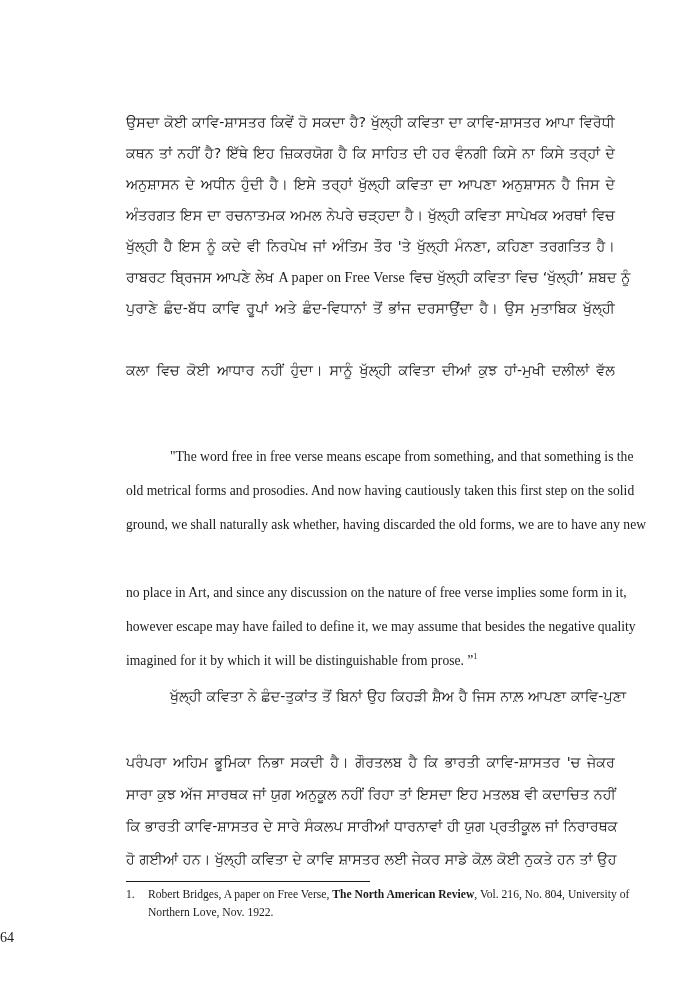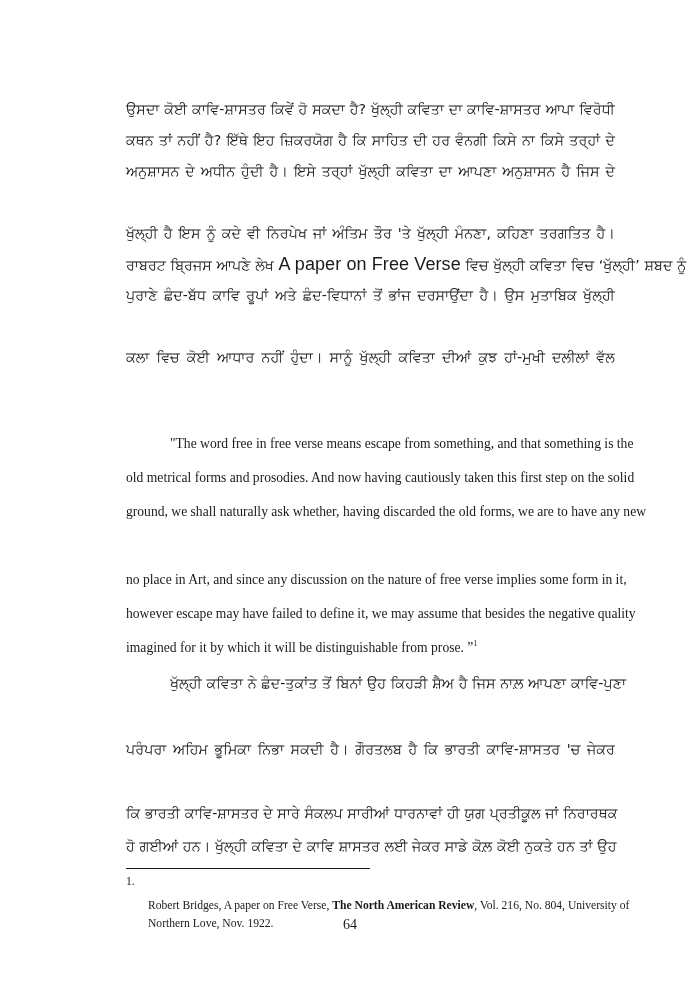--- a/index.html
+++ b/index.html
@@ -9,21 +9,21 @@
     }
     body {
       width: 700px;
       height: 991px;
       position: relative;
       overflow: hidden;
       color: #1a1a1a;
     }
     .page {
       position: absolute;
-      left: 0; top: 3px;
+      left: 0; top: 16px;
       width: 700px;
       height: 850px;
       background: #ffffff;
     }
     .line {
       position: absolute;
       left: 126px;
       width: 489px;
       white-space: nowrap;
       overflow: visible;
@@ -35,22 +35,22 @@
       font-size: 14.2px;
       line-height: 20px;
       letter-spacing: 0.1px;
     }
     .en {
       font-family: "Liberation Serif", serif;
       font-size: 13.6px;
       line-height: 18px;
     }
     .inline-en {
-      font-family: Liberation Sans, sans-serif;
-      font-size: 18px;
+      font-family: Liberation Serif, serif;
+      font-size: 14px;
     }
     .last {
       text-align-last: left;
     }
     .indent {
       left: 170px;
       width: 445px;
     }
     .fn-rule {
       position: absolute;
@@ -69,66 +69,67 @@
     }
     .fn-num {
       left: 126px;
       top: 872px;
     }
     .fn-text {
       left: 148px;
       width: 467px;
       text-align: justify;
       text-align-last: justify;
-      margin-top: 24px;
     }
     .fn-text.l1 { top: 872px; }
     .fn-text.l2 { top: 890px; text-align-last: left; }
     .page-num {
       position: absolute;
       left: 0;
       width: 700px;
       top: 914px;
-      text-align: center;
+      text-align: left;
       font-family: "Liberation Serif", serif;
       font-size: 14px;
     }
     sup {
       font-size: 8px;
       vertical-align: super;
       line-height: 0;
     }
     b { font-weight: bold; }
   </style>
 </head>
 <body>
 
 <div class="page">
 
   <div class="line pa" style="top:96px">ਉਸਦਾ ਕੋਈ ਕਾਵਿ-ਸ਼ਾਸਤਰ ਕਿਵੇਂ ਹੋ ਸਕਦਾ ਹੈ? ਖੁੱਲ੍ਹੀ ਕਵਿਤਾ ਦਾ ਕਾਵਿ-ਸ਼ਾਸਤਰ ਆਪਾ ਵਿਰੋਧੀ</div>
   <div class="line pa" style="top:127px">ਕਥਨ ਤਾਂ ਨਹੀਂ ਹੈ? ਇੱਥੇ ਇਹ ਜ਼ਿਕਰਯੋਗ ਹੈ ਕਿ ਸਾਹਿਤ ਦੀ ਹਰ ਵੰਨਗੀ ਕਿਸੇ ਨਾ ਕਿਸੇ ਤਰ੍ਹਾਂ ਦੇ</div>
   <div class="line pa" style="top:158px">ਅਨੁਸ਼ਾਸਨ ਦੇ ਅਧੀਨ ਹੁੰਦੀ ਹੈ। ਇਸੇ ਤਰ੍ਹਾਂ ਖੁੱਲ੍ਹੀ ਕਵਿਤਾ ਦਾ ਆਪਣਾ ਅਨੁਸ਼ਾਸਨ ਹੈ ਜਿਸ ਦੇ</div>
+  <div class="line pa" style="top:189px">ਅੰਤਰਗਤ ਇਸ ਦਾ ਰਚਨਾਤਮਕ ਅਮਲ ਨੇਪਰੇ ਚੜ੍ਹਦਾ ਹੈ। ਖੁੱਲ੍ਹੀ ਕਵਿਤਾ ਸਾਪੇਖਕ ਅਰਥਾਂ ਵਿਚ</div>
   <div class="line pa" style="top:220px">ਖੁੱਲ੍ਹੀ ਹੈ ਇਸ ਨੂੰ ਕਦੇ ਵੀ ਨਿਰਪੇਖ ਜਾਂ ਅੰਤਿਮ ਤੌਰ 'ਤੇ ਖੁੱਲ੍ਹੀ ਮੰਨਣਾ, ਕਹਿਣਾ ਤਰਗਤਿਤ ਹੈ।</div>
   <div class="line pa" style="top:251px">
     <span>ਰਾਬਰਟ ਬ੍ਰਿਜਸ ਆਪਣੇ ਲੇਖ </span><span class="inline-en">A paper on Free Verse</span><span> ਵਿਚ ਖੁੱਲ੍ਹੀ ਕਵਿਤਾ ਵਿਚ ‘ਖੁੱਲ੍ਹੀ’ ਸ਼ਬਦ ਨੂੰ</span>
   </div>
   <div class="line pa" style="top:282px">ਪੁਰਾਣੇ ਛੰਦ-ਬੱਧ ਕਾਵਿ ਰੂਪਾਂ ਅਤੇ ਛੰਦ-ਵਿਧਾਨਾਂ ਤੋਂ ਭਾਂਜ ਦਰਸਾਉਂਦਾ ਹੈ। ਉਸ ਮੁਤਾਬਿਕ ਖੁੱਲ੍ਹੀ</div>
   <div class="line pa" style="top:344px">ਕਲਾ ਵਿਚ ਕੋਈ ਆਧਾਰ ਨਹੀਂ ਹੁੰਦਾ। ਸਾਨੂੰ ਖੁੱਲ੍ਹੀ ਕਵਿਤਾ ਦੀਆਂ ਕੁਝ ਹਾਂ-ਮੁਖੀ ਦਲੀਲਾਂ ਵੱਲ</div>
 
   <div class="line en indent" style="top:432px">"The word free in free verse means escape from something, and that something is the</div>
   <div class="line en" style="top:466px">old metrical forms and prosodies. And now having cautiously taken this first step on the solid</div>
   <div class="line en" style="top:500px">ground, we shall naturally ask whether, having discarded the old forms, we are to have any new</div>
   <div class="line en" style="top:568px">no place in Art, and since any discussion on the nature of free verse implies some form in it,</div>
   <div class="line en" style="top:602px">however escape may have failed to define it, we may assume that besides the negative quality</div>
   <div class="line en last" style="top:636px">
     <span>imagined for it by which it will be distinguishable from prose. ”</span><sup>1</sup>
   </div>
 
   <div class="line pa indent" style="top:670px">ਖੁੱਲ੍ਹੀ ਕਵਿਤਾ ਨੇ ਛੰਦ-ਤੁਕਾਂਤ ਤੋਂ ਬਿਨਾਂ ਉਹ ਕਿਹੜੀ ਸ਼ੈਅ ਹੈ ਜਿਸ ਨਾਲ਼ ਆਪਣਾ ਕਾਵਿ-ਪੁਣਾ</div>
   <div class="line pa" style="top:736px">ਪਰੰਪਰਾ ਅਹਿਮ ਭੂਮਿਕਾ ਨਿਭਾ ਸਕਦੀ ਹੈ। ਗੌਰਤਲਬ ਹੈ ਕਿ ਭਾਰਤੀ ਕਾਵਿ-ਸ਼ਾਸਤਰ 'ਚ ਜੇਕਰ</div>
+  <div class="line pa" style="top:768px">ਸਾਰਾ ਕੁਝ ਅੱਜ ਸਾਰਥਕ ਜਾਂ ਯੁਗ ਅਨੁਕੂਲ ਨਹੀਂ ਰਿਹਾ ਤਾਂ ਇਸਦਾ ਇਹ ਮਤਲਬ ਵੀ ਕਦਾਚਿਤ ਨਹੀਂ</div>
   <div class="line pa" style="top:800px">ਕਿ ਭਾਰਤੀ ਕਾਵਿ-ਸ਼ਾਸਤਰ ਦੇ ਸਾਰੇ ਸੰਕਲਪ ਸਾਰੀਆਂ ਧਾਰਨਾਵਾਂ ਹੀ ਯੁਗ ਪ੍ਰਤੀਕੂਲ ਜਾਂ ਨਿਰਾਰਥਕ</div>
   <div class="line pa" style="top:833px">ਹੋ ਗਈਆਂ ਹਨ। ਖੁੱਲ੍ਹੀ ਕਵਿਤਾ ਦੇ ਕਾਵਿ ਸ਼ਾਸਤਰ ਲਈ ਜੇਕਰ ਸਾਡੇ ਕੋਲ਼ ਕੋਈ ਨੁਕਤੇ ਹਨ ਤਾਂ ਉਹ</div>
 
   <div class="fn-rule"></div>
   <div class="fn fn-num">1.</div>
   <div class="fn fn-text l1">
     <span>Robert Bridges, A paper on Free Verse, </span><b>The North American Review</b><span>, Vol. 216, No. 804, University of</span>
   </div>
   <div class="fn fn-text l2">Northern Love, Nov. 1922.</div>
 

